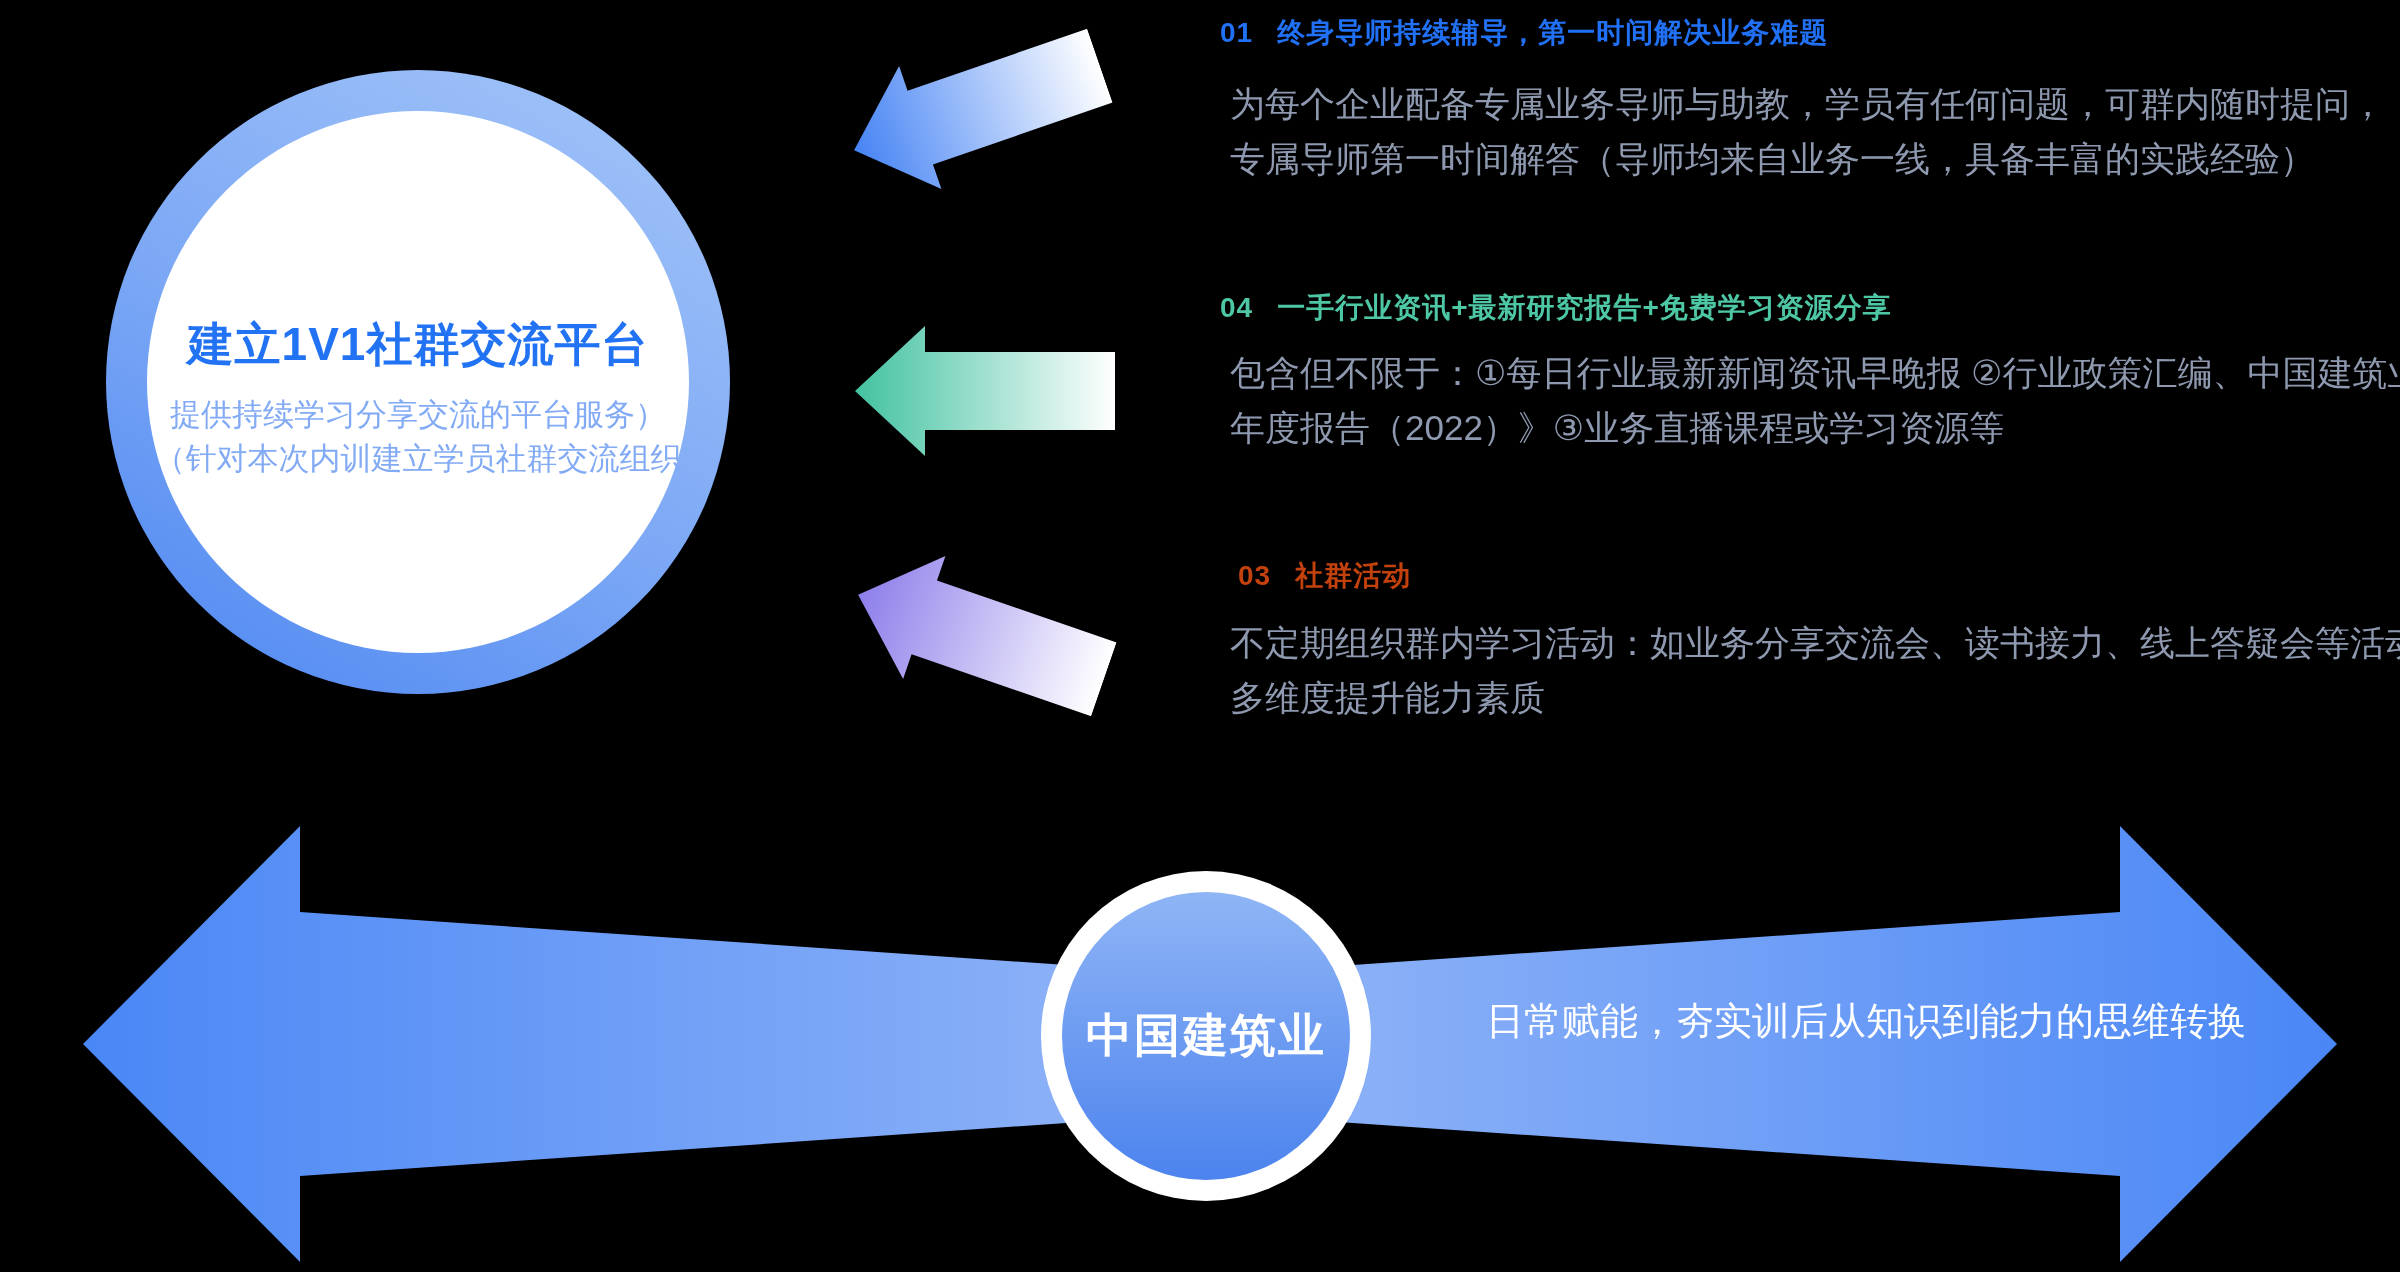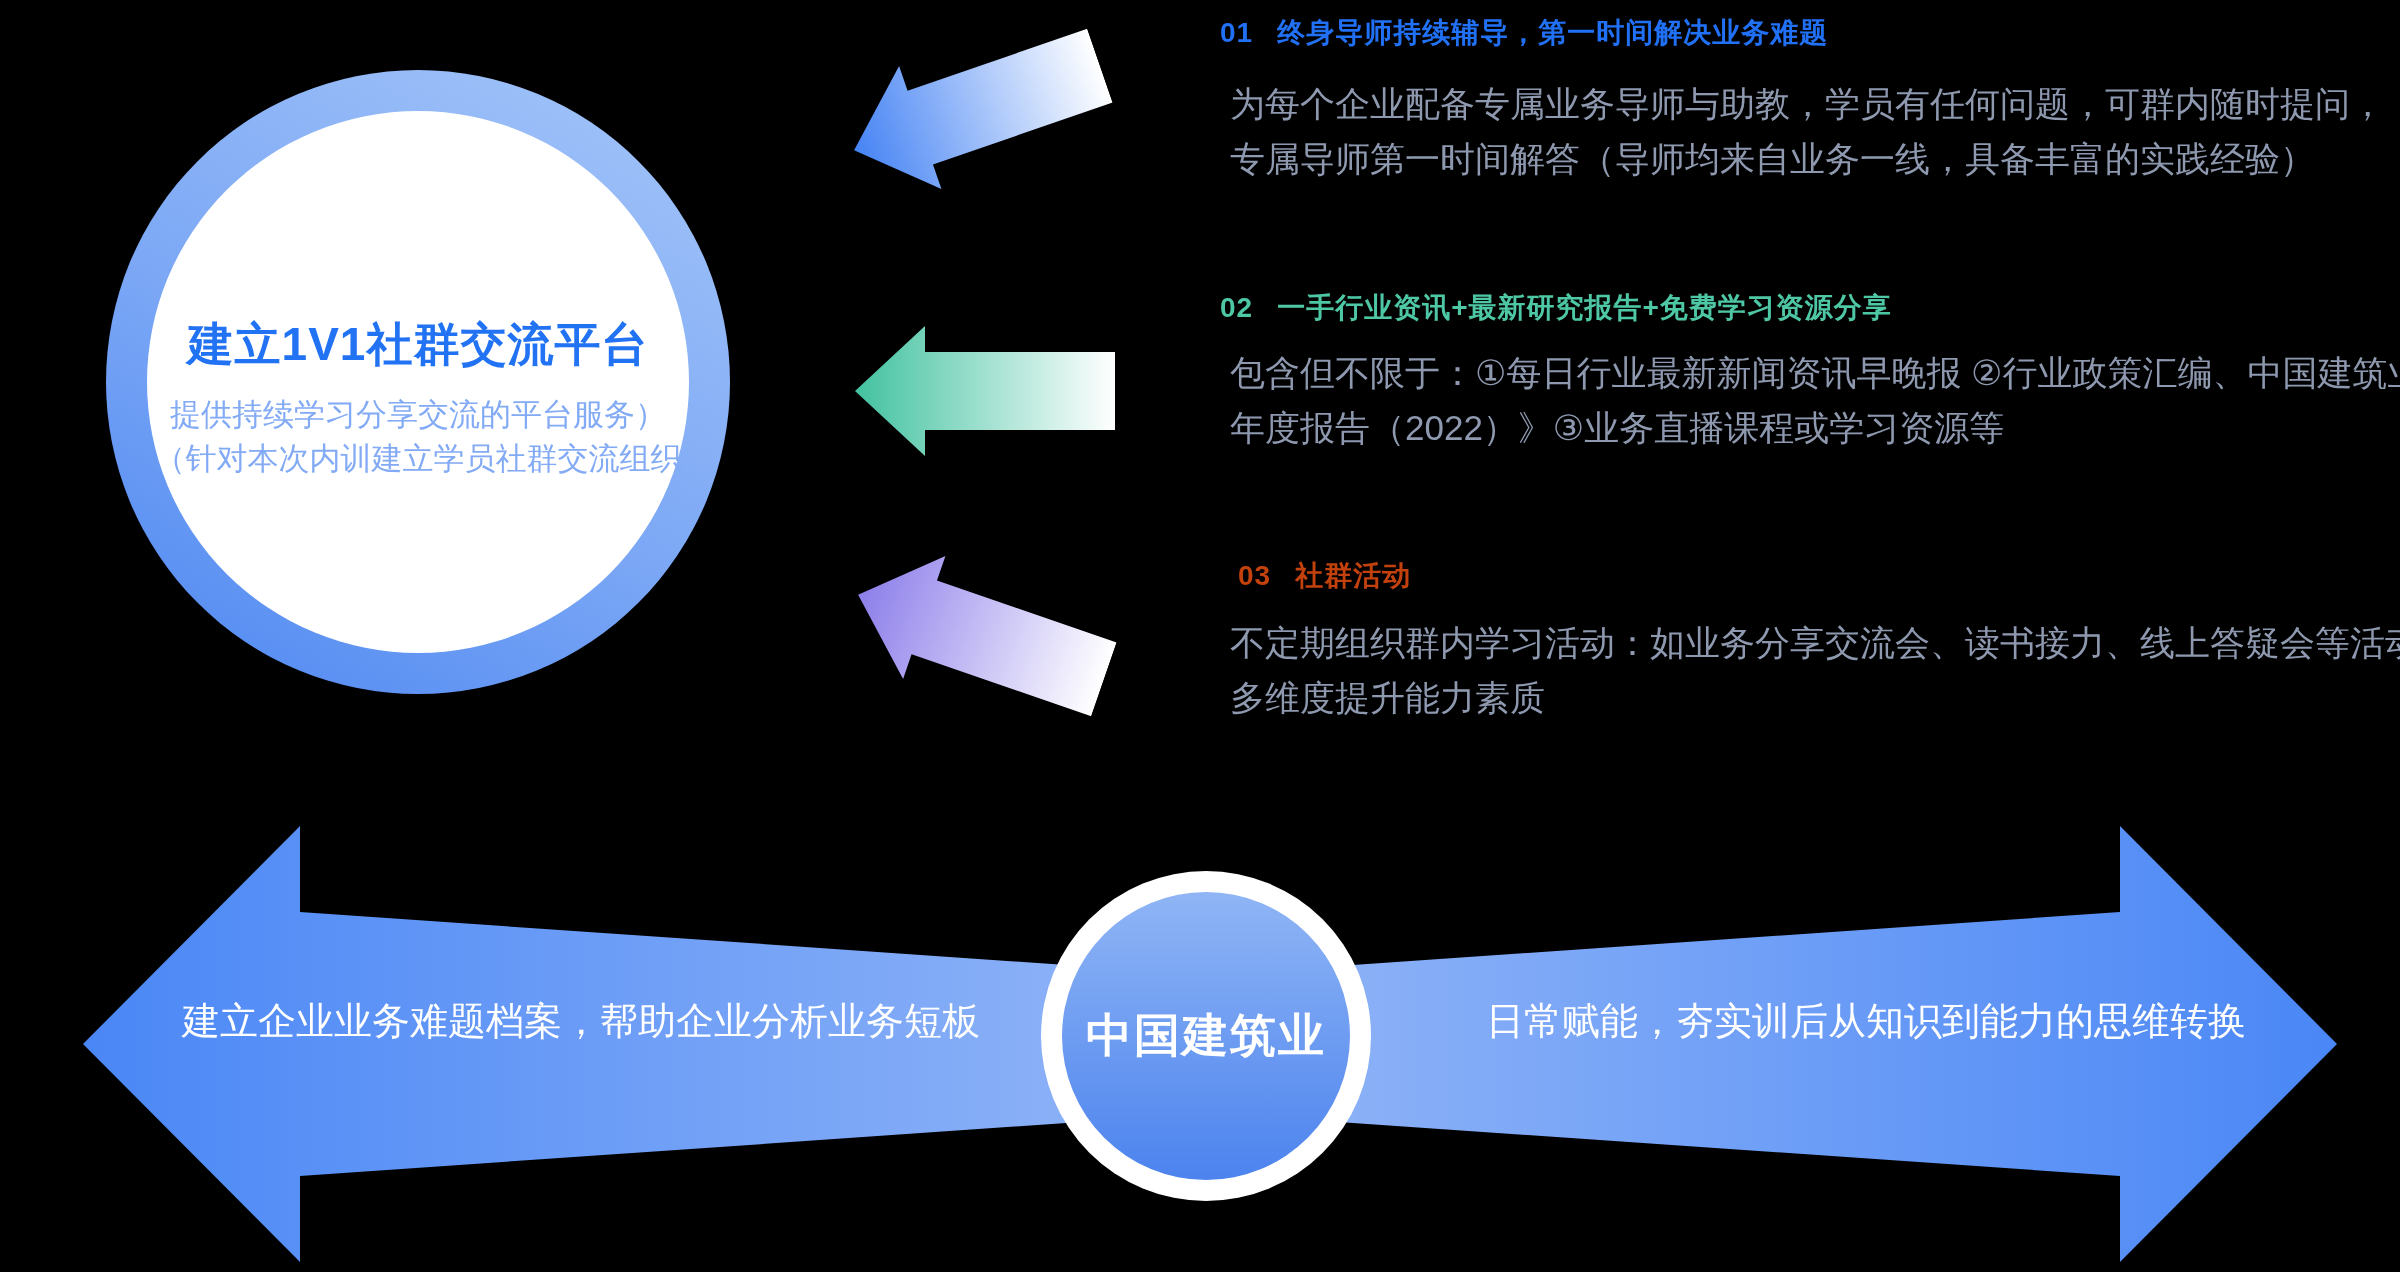--- a/index.html
+++ b/index.html
@@ -116,21 +116,21 @@
 
 <div class="abs section-heading s1h">
   <span class="num">01</span><span>终身导师持续辅导，第一时间解决业务难题</span>
 </div>
 <div class="abs section-body s1b">
   <div>为每个企业配备专属业务导师与助教，学员有任何问题，可群内随时提问，</div>
   <div>专属导师第一时间解答（导师均来自业务一线，具备丰富的实践经验）</div>
 </div>
 
 <div class="abs section-heading s2h">
-  <span class="num">02</span><span>一手行业资讯+最新研究报告+免费学习资源分享</span>
+  <span class="num">04</span><span>一手行业资讯+最新研究报告+免费学习资源分享</span>
 </div>
 <div class="abs section-body s2b">
   <div>包含但不限于：①每日行业最新新闻资讯早晚报  ②行业政策汇编、中国建筑业</div>
   <div>年度报告（2022）》③业务直播课程或学习资源等</div>
 </div>
 
 <div class="abs section-heading s3h">
   <span class="num">03</span><span>社群活动</span>
 </div>
 <div class="abs section-body s3b">
@@ -143,21 +143,20 @@
     <linearGradient id="bgrad" x1="0" y1="0" x2="1" y2="0">
       <stop offset="0" stop-color="#4a87f6"></stop>
       <stop offset="0.5" stop-color="#93b6f7"></stop>
       <stop offset="1" stop-color="#4a87f6"></stop>
     </linearGradient>
   </defs>
   <polygon fill="url(#bgrad)" points="83,232 300,14 300,100 1210,163 2120,100 2120,14 2337,232 2120,450 2120,364 1210,301 300,364 300,450"></polygon>
 </svg>
 
 <div class="abs bottom-text bt-left">
-  <div>建立企业业务难题档案，帮助企业分析业务短板</div>
 </div>
 
 <div class="abs bottom-text bt-right">
   <div>日常赋能，夯实训后从知识到能力的思维转换</div>
 </div>
 
 <div class="abs value-circle">
   <div class="inner">
     <span class="value-label">中国建筑业</span>
   </div>

